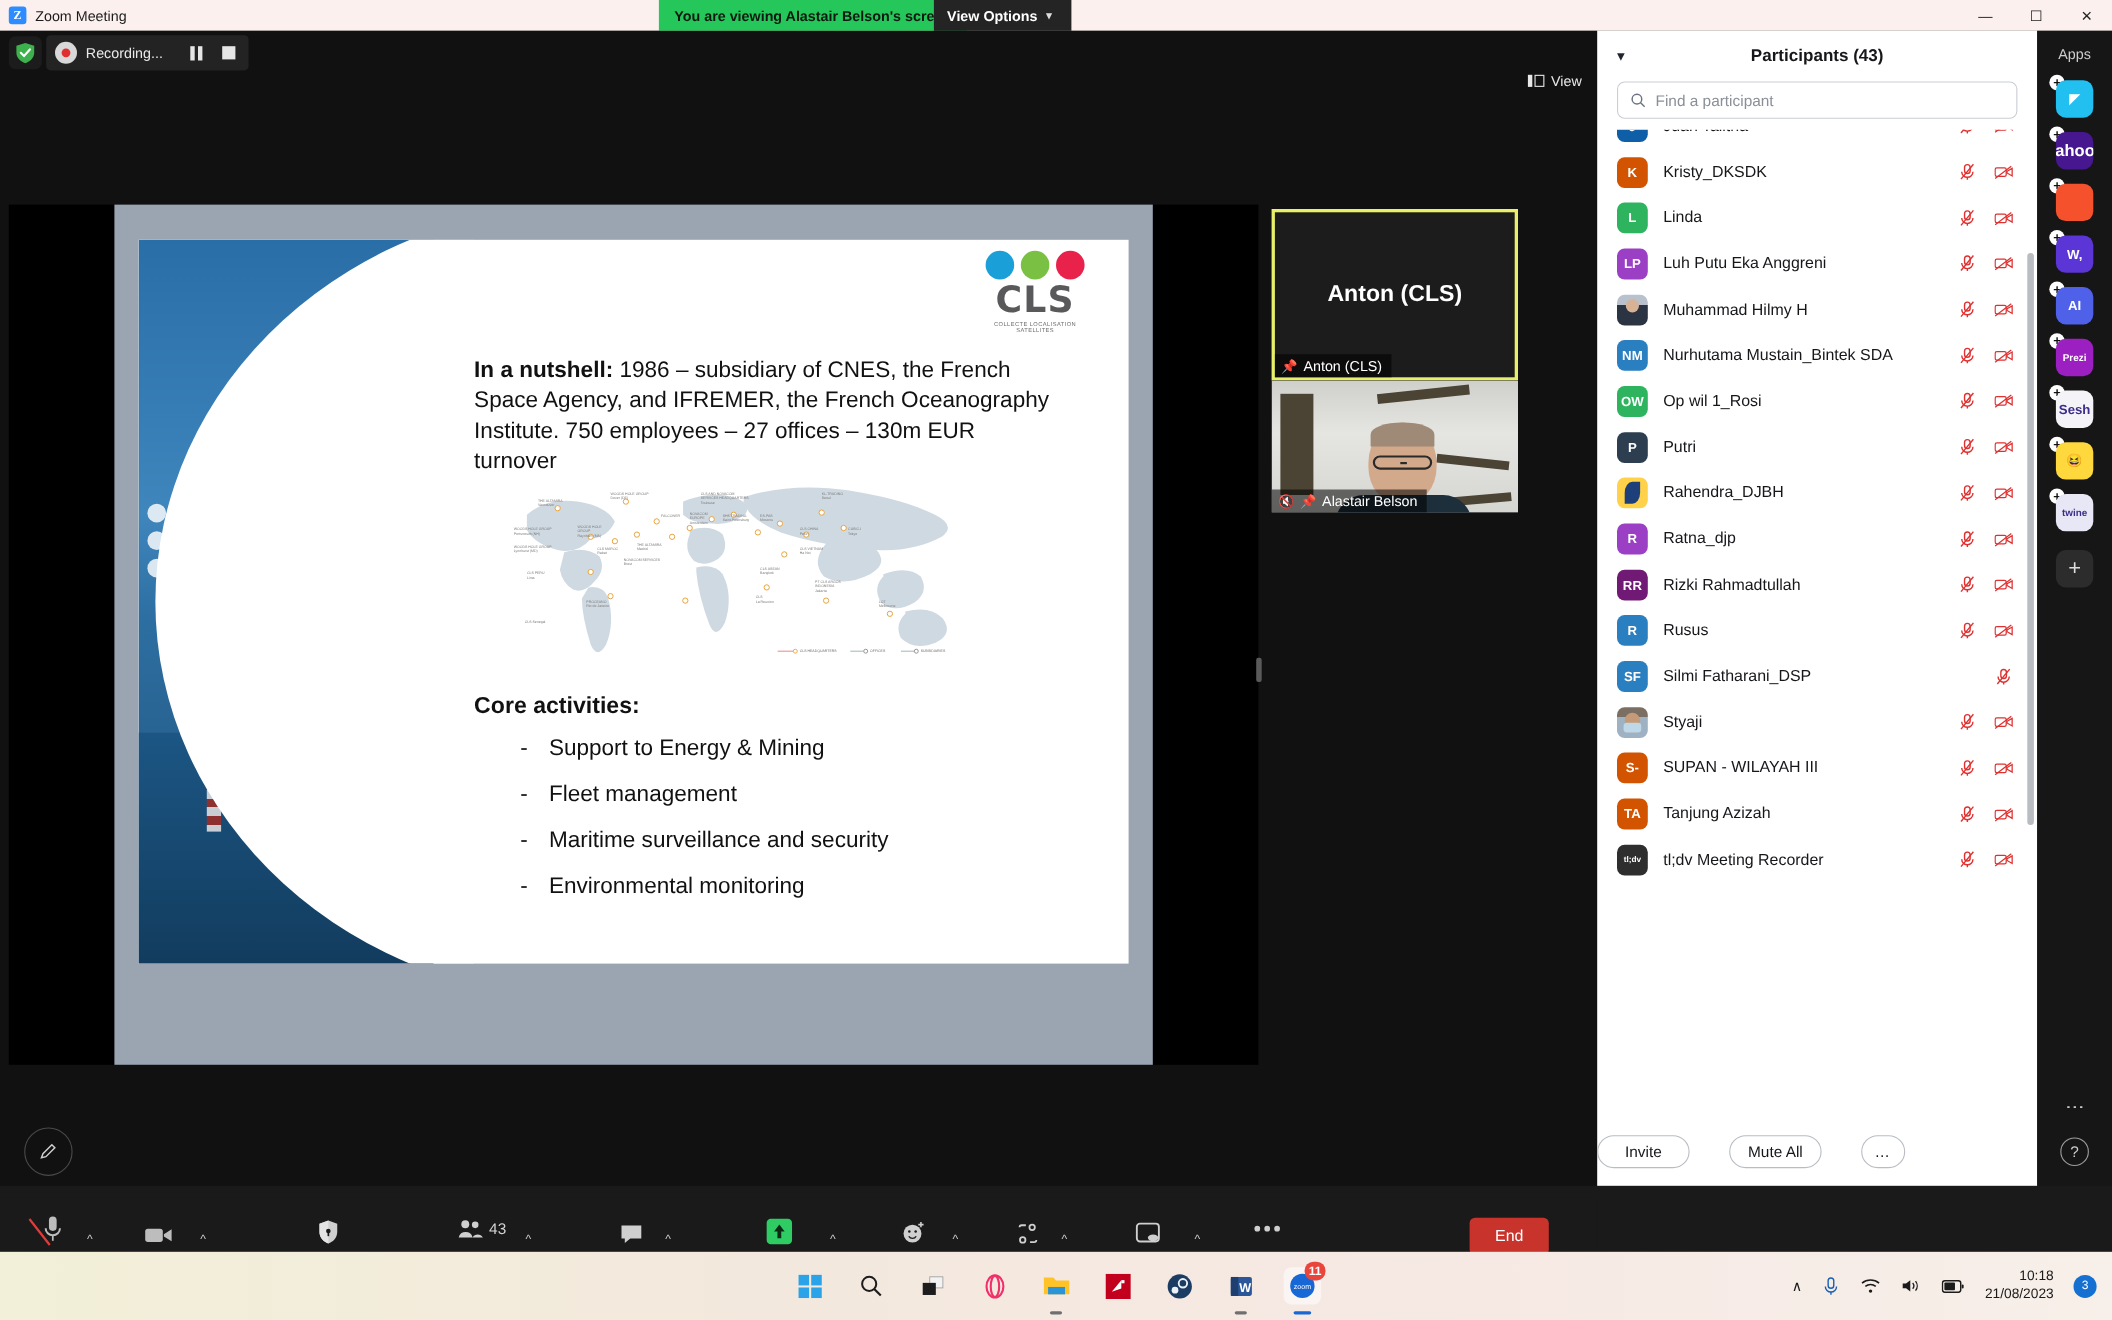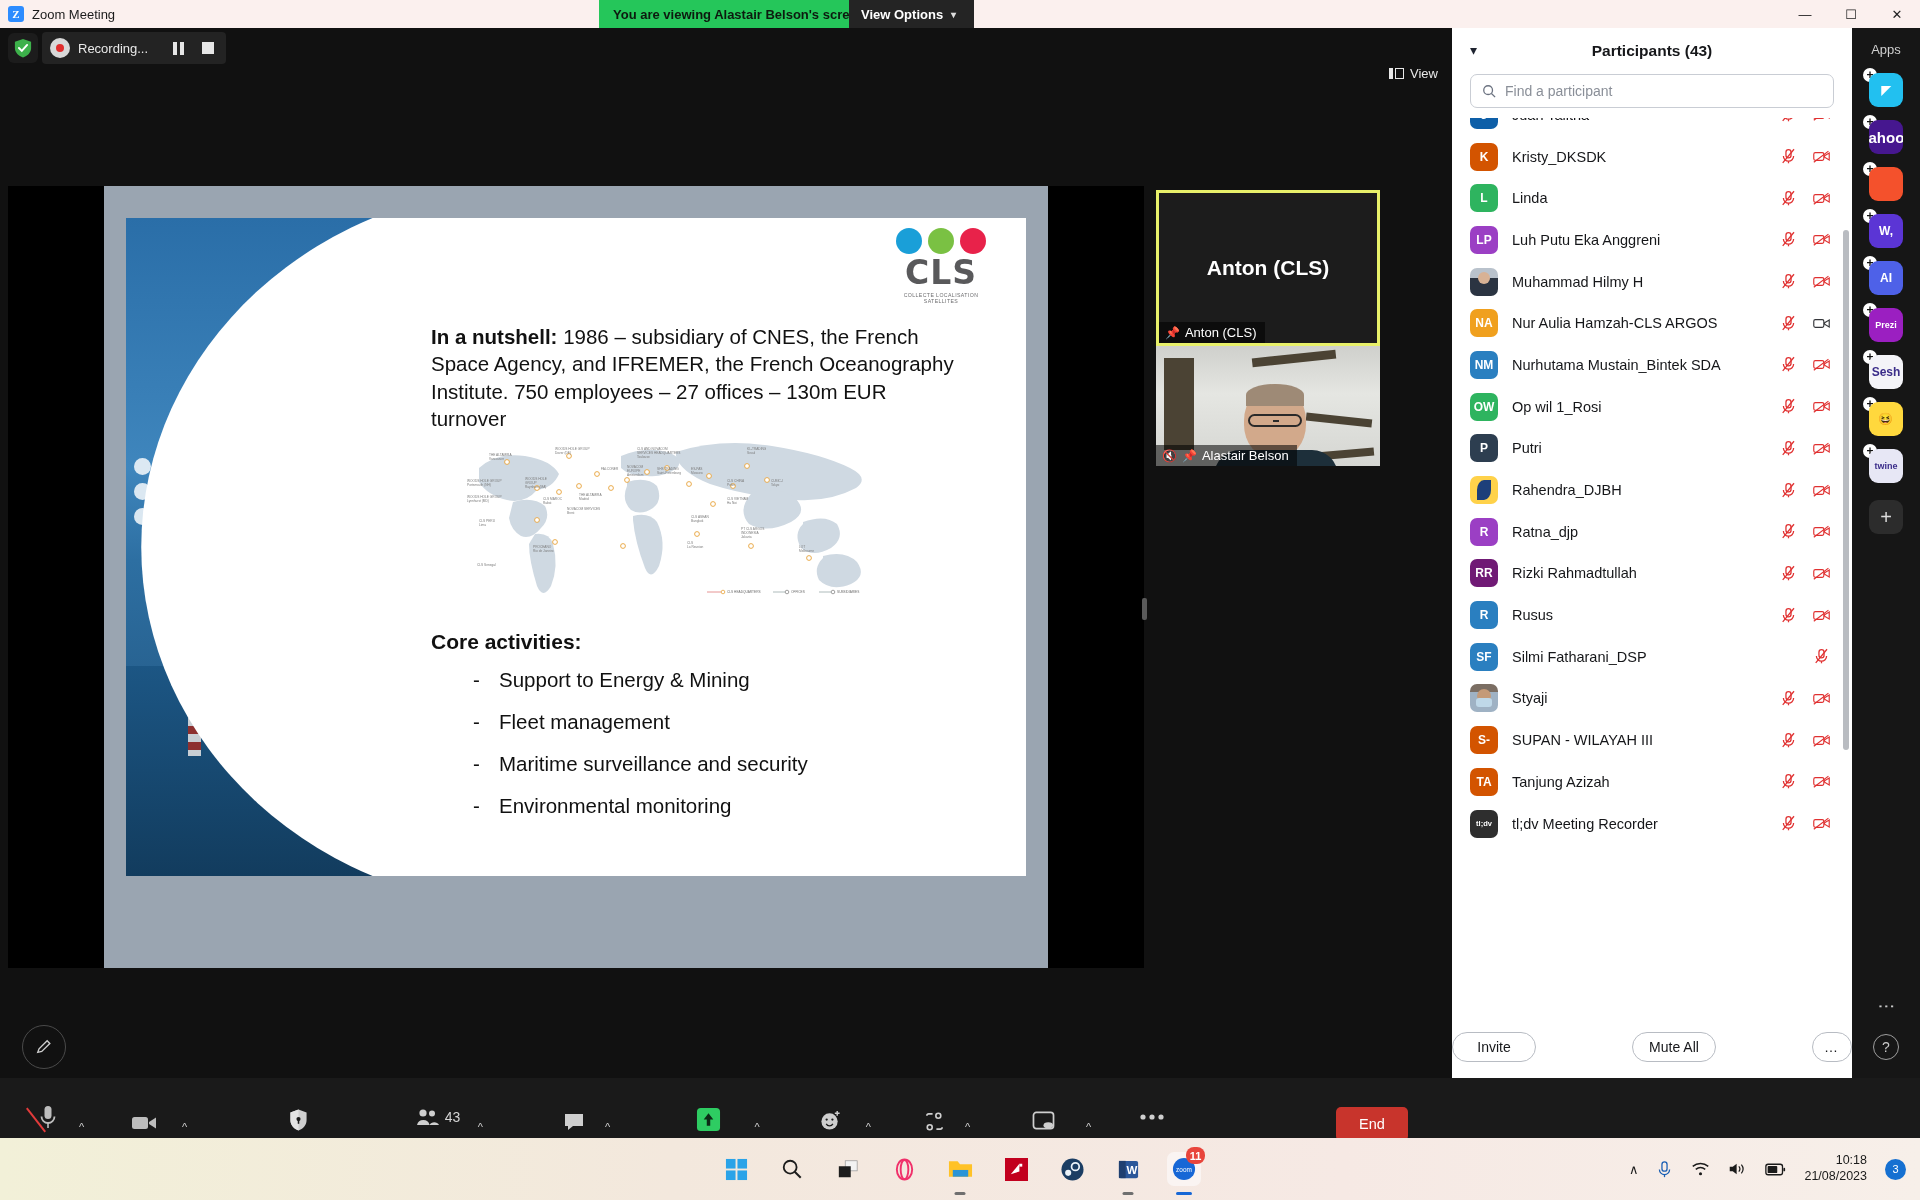--- a/index.html
+++ b/index.html
@@ -273,21 +273,21 @@
     background:#1d3f7a; border-radius:50% 0 50% 0;
   }
   .pname { margin-left:14px; font-size:14.5px; color:#16171a; flex:1; white-space:nowrap; overflow:hidden; }
   .pctrl { display:flex; align-items:center; gap:16px; }
   .ico { width:17px; height:17px; }
   .scrollbar {
     position:absolute; right:3px; top:112px; width:6px; height:520px;
     background:#b9bcc1; border-radius:3px;
   }
   .panel-foot {
-    height:62px; display:flex; align-items:center; justify-content:space-between; gap:36px;
+    height:62px; display:flex; align-items:center; justify-content:flex-start; gap:36px;
   }
   .pbtn {
     height:30px; min-width:84px; border:1px solid #b8bcc3; border-radius:15px;
     display:flex; align-items:center; justify-content:center;
     font-size:14px; color:#16171a; padding:0 14px;
   }
   .pbtn.dots { min-width:40px; padding:0; letter-spacing:2px; }
 
   
   .rail {
@@ -818,36 +818,20 @@
                 <line x1="3.2" y1="17.5" x2="16.5" y2="1.5" stroke="#e03131" stroke-width="1.5"></line>
               </svg>
               <svg class="ico" viewBox="0 0 22 18">
                 <rect x="1" y="4" width="13" height="10" rx="2" fill="none" stroke="#e03131" stroke-width="1.5"></rect>
                 <path d="M15 8 L21 4.5 V13.5 L15 10 Z" fill="none" stroke="#e03131" stroke-width="1.5"></path>
                 <line x1="1" y1="16.5" x2="20" y2="2" stroke="#e03131" stroke-width="1.5"></line>
               </svg>
             </div>
           </div>
           <div class="prow">
-            <div class="avatar" style="background:#f0a01e">NA</div>
-            <div class="pname">Nur Aulia Hamzah-CLS ARGOS</div>
-            <div class="pctrl">
-              <svg class="ico" viewBox="0 0 20 20">
-                <rect x="7" y="2" width="6" height="9.5" rx="3" fill="none" stroke="#e03131" stroke-width="1.5"></rect>
-                <path d="M4 9.5 a6 6 0 0 0 12 0" stroke="#e03131" stroke-width="1.5" fill="none"></path>
-                <line x1="10" y1="15.5" x2="10" y2="18" stroke="#e03131" stroke-width="1.5"></line>
-                <line x1="3.2" y1="17.5" x2="16.5" y2="1.5" stroke="#e03131" stroke-width="1.5"></line>
-              </svg>
-              <svg class="ico" viewBox="0 0 22 18">
-                <rect x="1" y="4" width="13" height="10" rx="2" fill="none" stroke="#35373b" stroke-width="1.5"></rect>
-                <path d="M15 8 L21 4.5 V13.5 L15 10 Z" fill="none" stroke="#35373b" stroke-width="1.5"></path>
-              </svg>
-            </div>
-          </div>
-          <div class="prow">
             <div class="avatar" style="background:#2a7fc0">NM</div>
             <div class="pname">Nurhutama Mustain_Bintek SDA</div>
             <div class="pctrl">
               <svg class="ico" viewBox="0 0 20 20">
                 <rect x="7" y="2" width="6" height="9.5" rx="3" fill="none" stroke="#e03131" stroke-width="1.5"></rect>
                 <path d="M4 9.5 a6 6 0 0 0 12 0" stroke="#e03131" stroke-width="1.5" fill="none"></path>
                 <line x1="10" y1="15.5" x2="10" y2="18" stroke="#e03131" stroke-width="1.5"></line>
                 <line x1="3.2" y1="17.5" x2="16.5" y2="1.5" stroke="#e03131" stroke-width="1.5"></line>
               </svg>
               <svg class="ico" viewBox="0 0 22 18">

